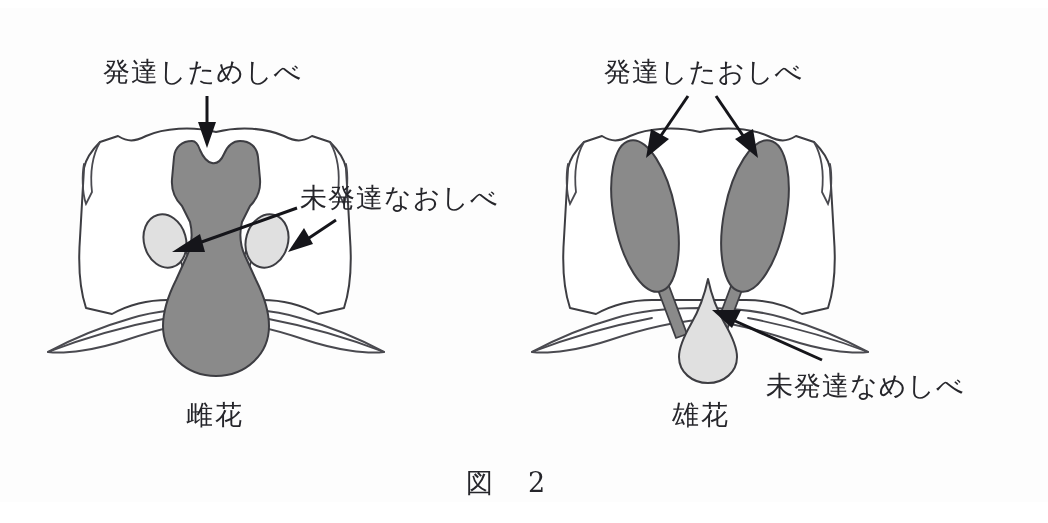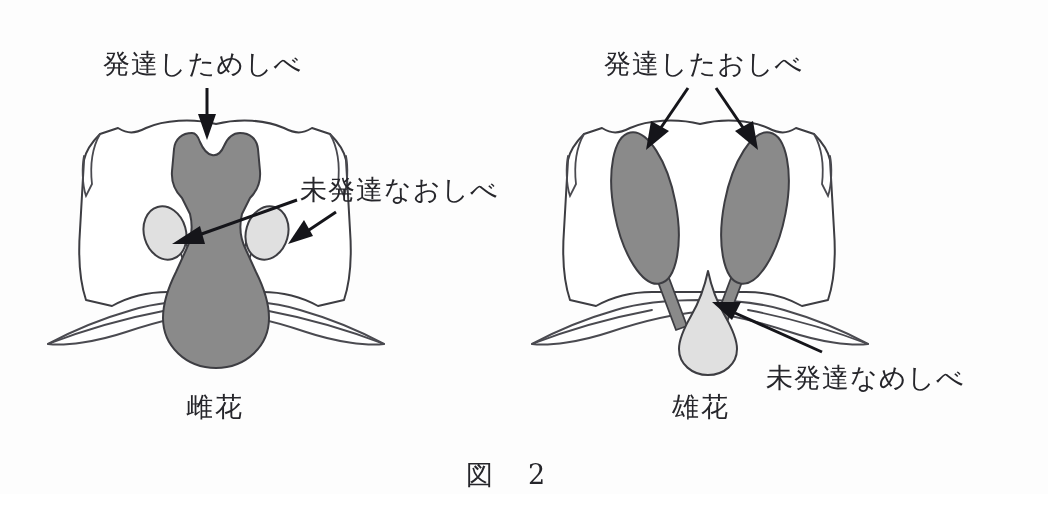--- a/index.html
+++ b/index.html
@@ -10,20 +10,21 @@
   }
   body {
     font-family: "DejaVu Serif", "Liberation Serif", serif;
   }
   #figure-root {
     position: relative;
     width: 1048px;
     height: 494px;
     background: #fdfdfd;
     overflow: hidden;
+    margin-top: 8px;
   }
   #figure-canvas {
     position: absolute;
     top: 0;
     left: 0;
     width: 1048px;
     height: 523px;
     display: block;
   }
   .lbl {

